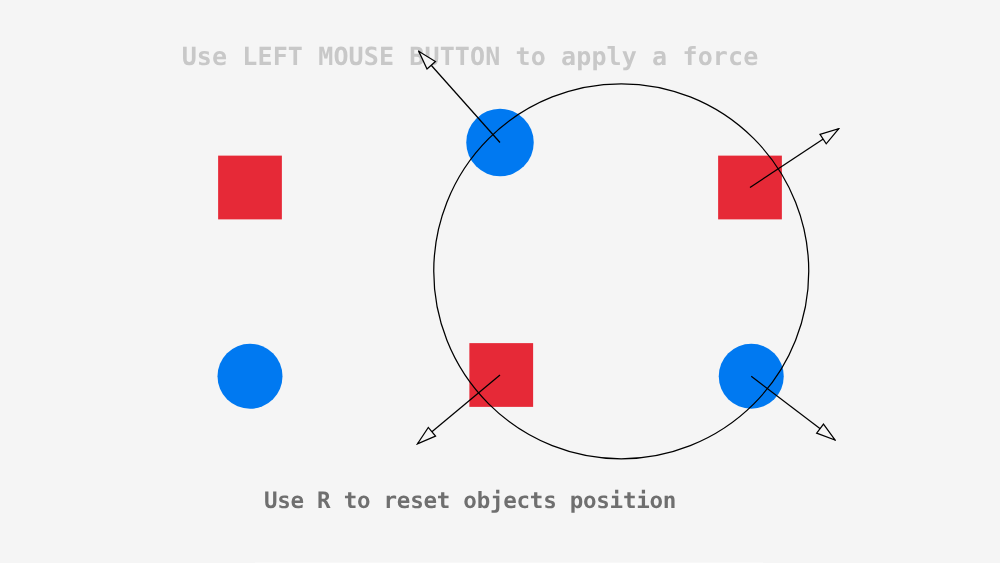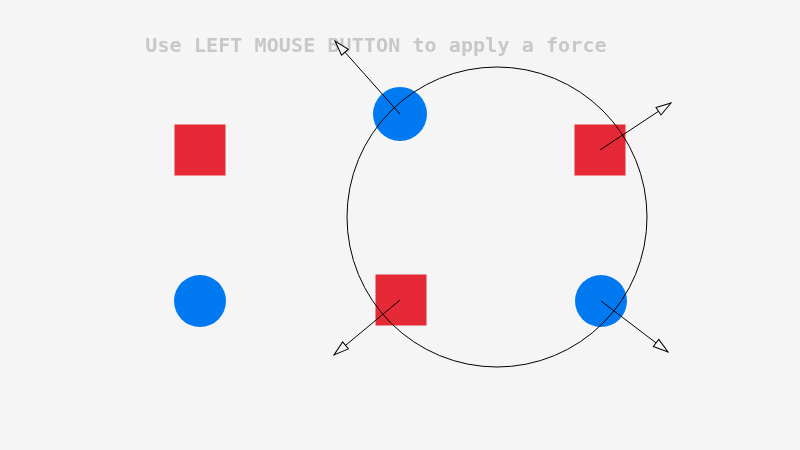--- a/index.html
+++ b/index.html
@@ -64,14 +64,15 @@
       </g>
     <g id="overlay-layer">
         <circle cx="497" cy="217" r="150" fill="none" stroke="#000000" stroke-width="1"></circle>
         <line x1="400" y1="114" x2="335" y2="41" stroke="#000000" stroke-width="1" marker-end="url(#arrowhead)"></line>
         <line x1="600" y1="150" x2="671" y2="103" stroke="#000000" stroke-width="1" marker-end="url(#arrowhead)"></line>
         <line x1="400" y1="300" x2="334" y2="355" stroke="#000000" stroke-width="1" marker-end="url(#arrowhead)"></line>
         <line x1="601" y1="301" x2="668" y2="352" stroke="#000000" stroke-width="1" marker-end="url(#arrowhead)"></line>
       </g>
   </svg>
 
+  <div class="hint hint-bottom">Use R to reset objects position</div>
 
 </div>
 
 </body></html>

